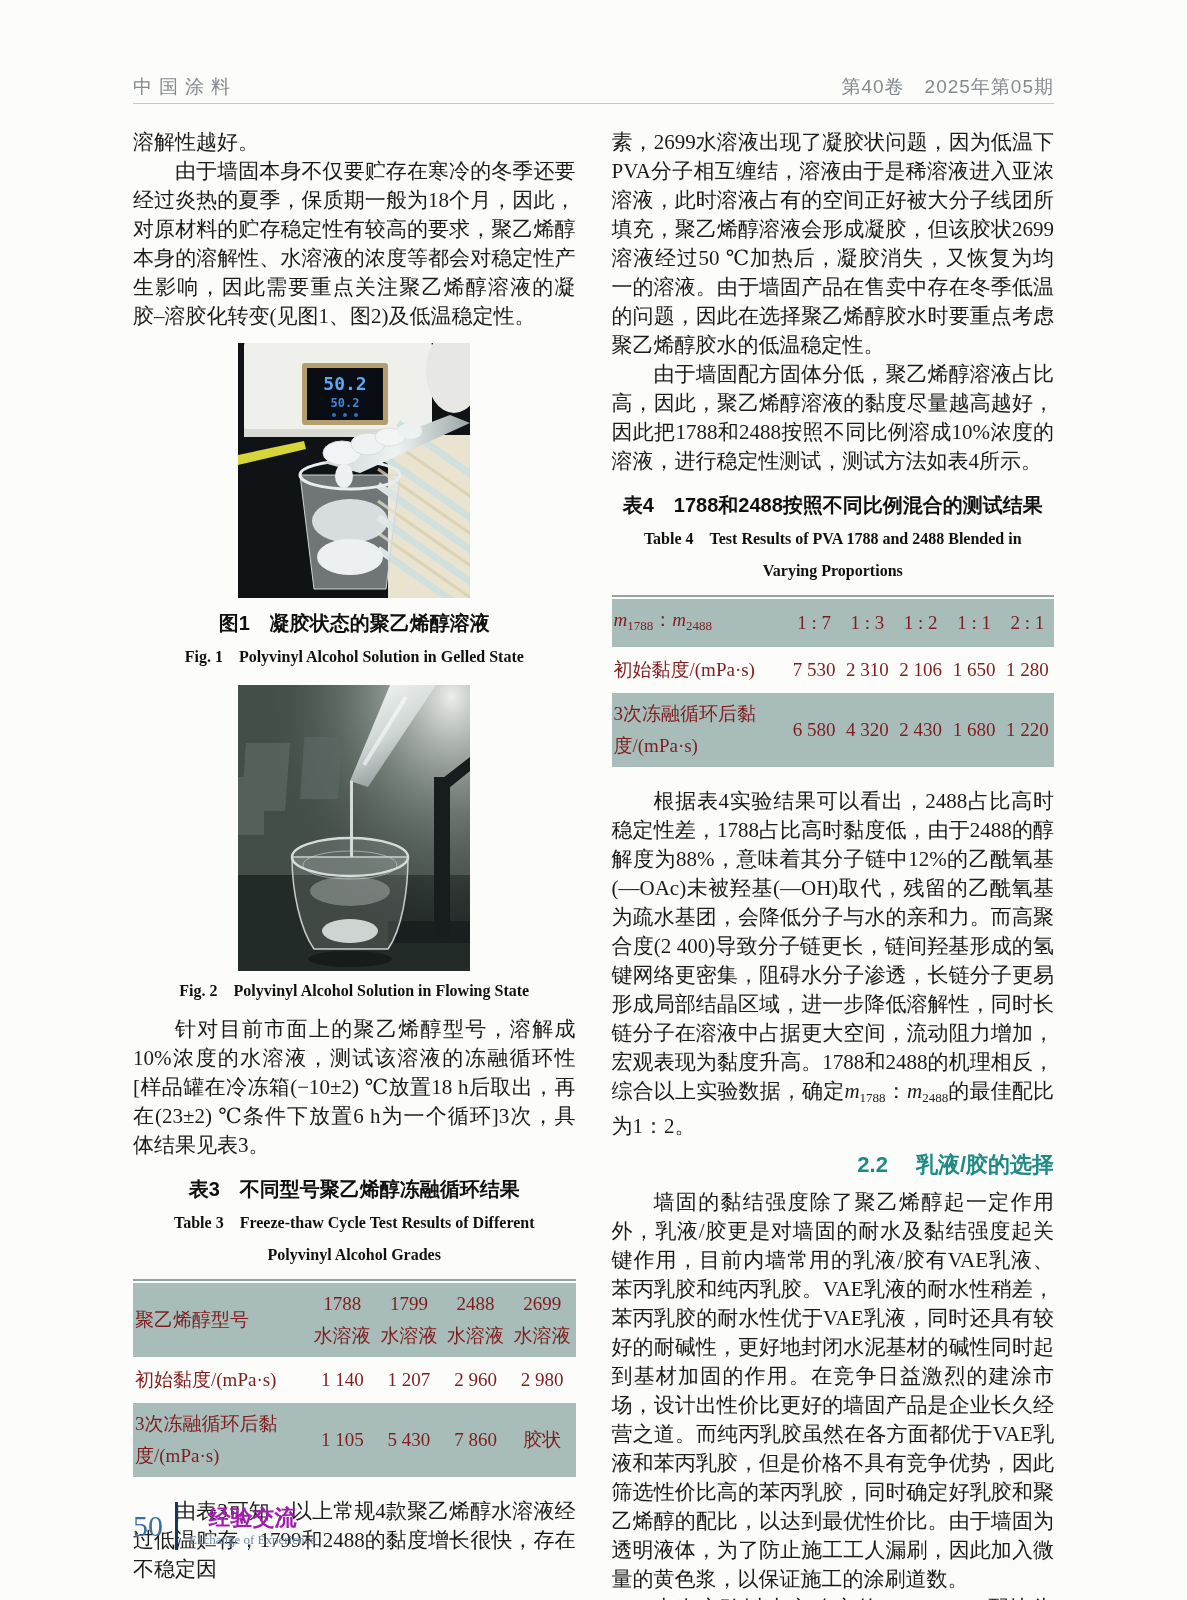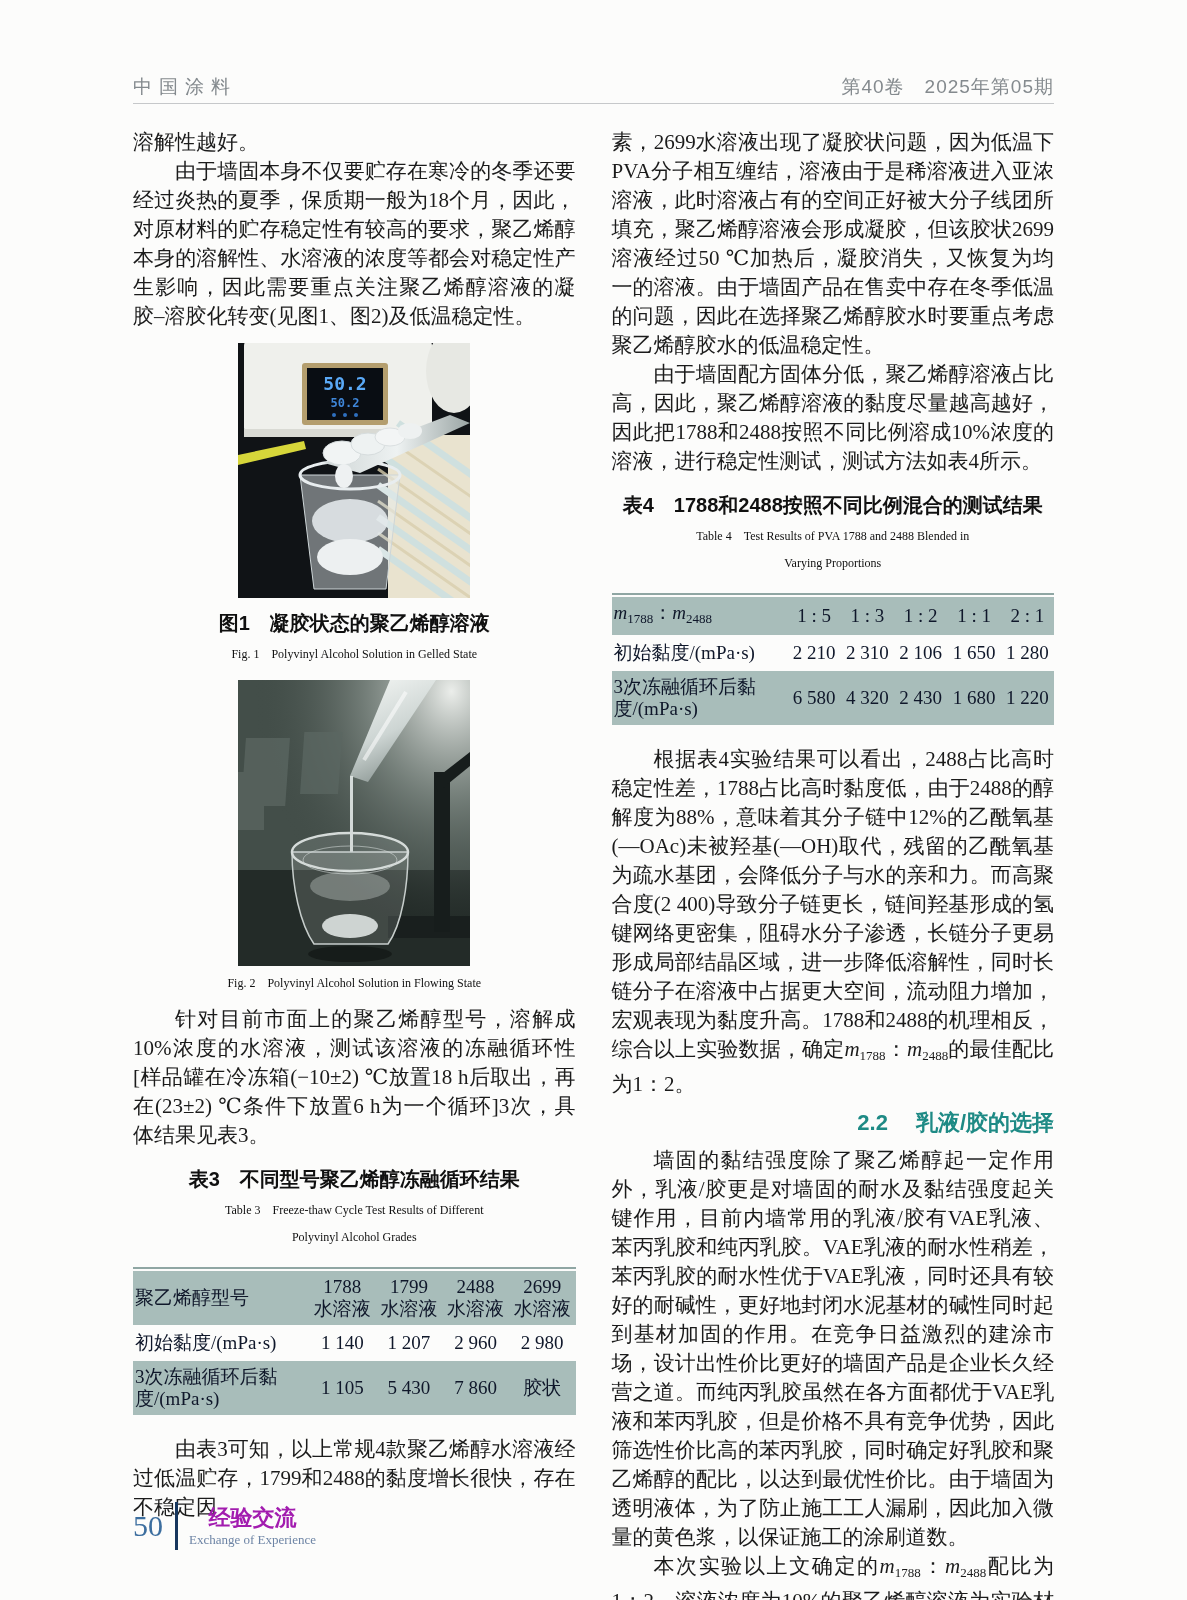--- a/index.html
+++ b/index.html
@@ -27,30 +27,30 @@
   .para i { font-style:italic; }
   .para sub, .fm sub { font-size:13px; vertical-align:-4px; }
 
   figure { margin:12px 0 8px; text-align:center; }
   .figimg { display:block; margin:0 auto; background:#0d0f11; }
   .cap-zh {
     font-family:"Liberation Sans","DejaVu Sans",sans-serif; font-weight:700;
     font-size:20px; color:#101010; margin-top:12px; line-height:27px; text-align:center;
   }
   .cap-en {
-    font-family:"Liberation Serif",serif; font-weight:400;
-    font-size:12px; color:#101010; margin-top:4px; line-height:27px; text-align:center;
+    font-family:"Liberation Serif",serif; font-weight:700;
+    font-size:16px; color:#101010; margin-top:4px; line-height:32px; text-align:center;
   }
   .tbl-title { margin-top:16px; }
   .tbl-title .cap-zh { margin-top:0; }
 
   table.datatable {
     width:100%; border-collapse:separate; border-spacing:0 2px;
-    margin-top:16px; margin-bottom:6px;
-    font-size:19px; line-height:22px; color:#0f172a;
+    margin-top:8px; margin-bottom:6px;
+    font-size:19px; line-height:32px; color:#7f1d1d;
     border-top:2px solid #8fa6a3;
   }
   table.datatable td { padding:5px 2px; vertical-align:middle; font-weight:normal; }
   tr.band td { background:#a8bdba; }
   td.label { text-align:left; padding-left:6px; width:176px; }
   td.val { text-align:center; }
   .fm i { font-style:italic; }
 
   .sec-head {
     font-family:"Liberation Sans","DejaVu Sans",sans-serif; font-weight:700;
@@ -238,29 +238,29 @@
       <div class="tbl-title">
         <div class="cap-zh">表4　1788和2488按照不同比例混合的测试结果</div>
         <div class="cap-en">Table 4　Test Results of PVA 1788 and 2488 Blended in</div>
         <div class="cap-en" style="margin-top:0">Varying Proportions</div>
       </div>
 
       <table class="datatable">
         <tbody>
             <tr class="band">
           <td class="label fm"><i>m</i><sub>1788</sub><span>：</span><i>m</i><sub>2488</sub></td>
-          <td class="val">1 : 5</td>
+          <td class="val">1 : 7</td>
           <td class="val">1 : 3</td>
           <td class="val">1 : 2</td>
           <td class="val">1 : 1</td>
           <td class="val">2 : 1</td>
         </tr>
         <tr>
           <td class="label">初始黏度/(mPa·s)</td>
-          <td class="val">2 210</td>
+          <td class="val">7 530</td>
           <td class="val">2 310</td>
           <td class="val">2 106</td>
           <td class="val">1 650</td>
           <td class="val">1 280</td>
         </tr>
         <tr class="band">
           <td class="label">3次冻融循环后黏度/(mPa·s)</td>
           <td class="val">6 580</td>
           <td class="val">4 320</td>
           <td class="val">2 430</td>

